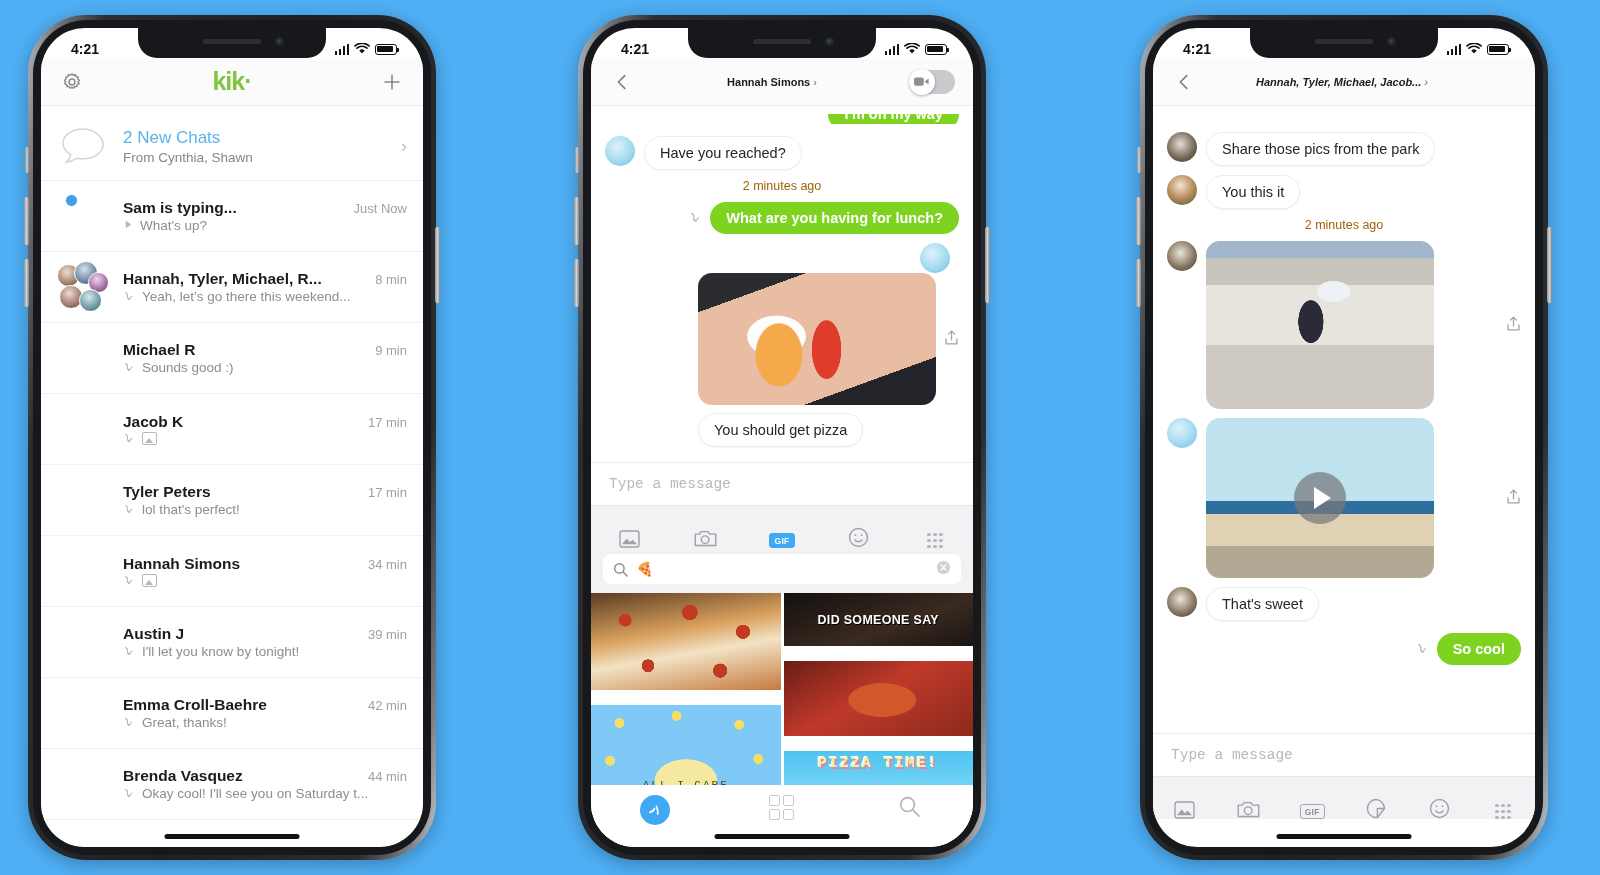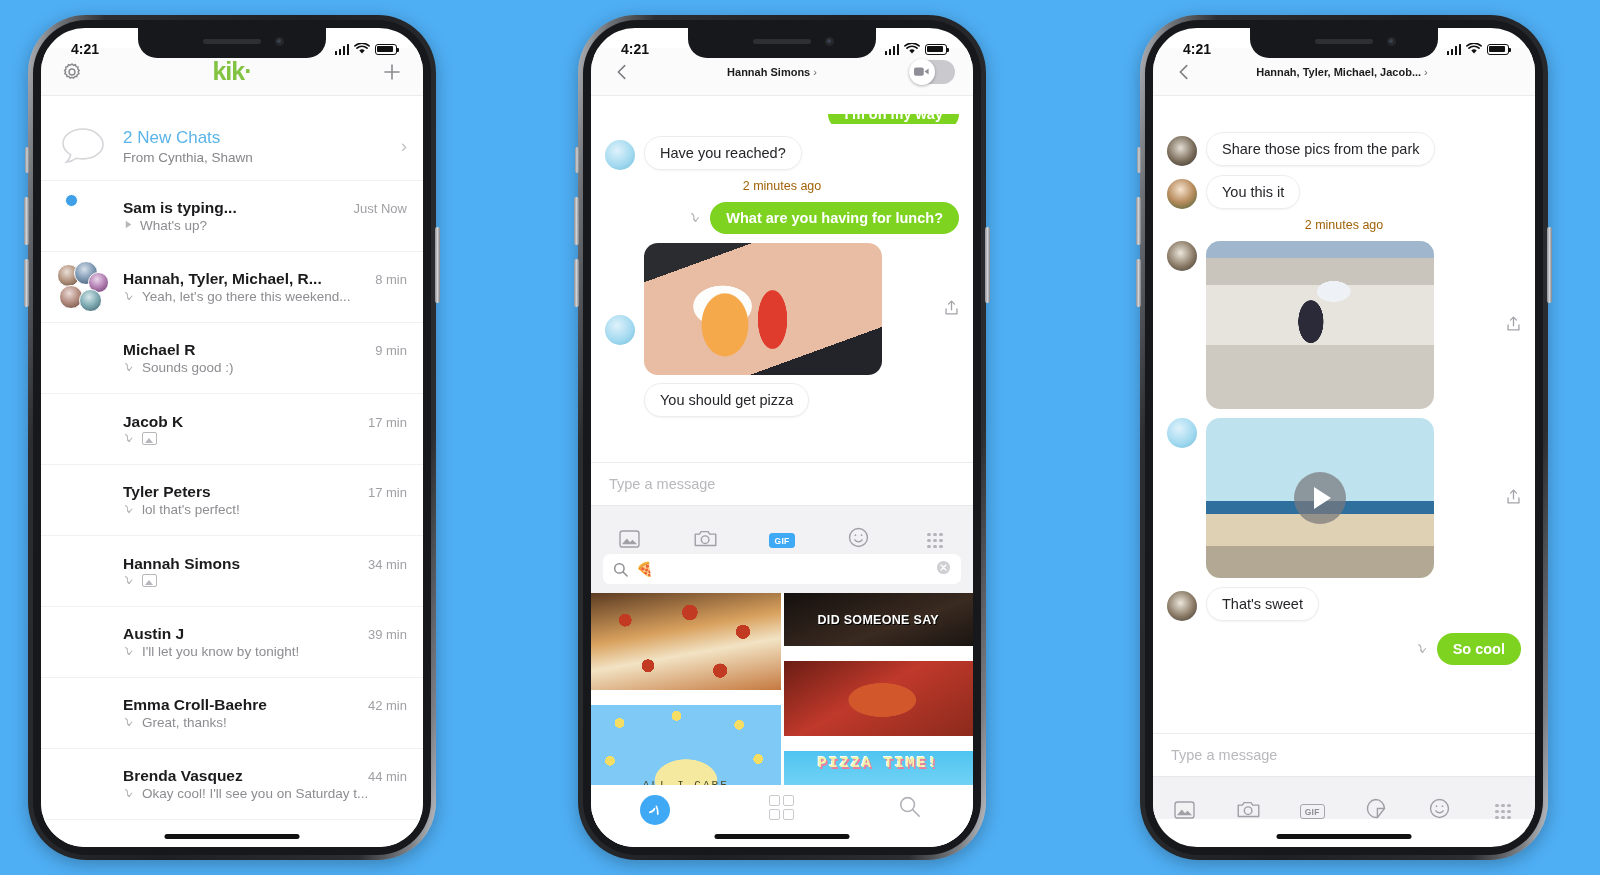--- a/index.html
+++ b/index.html
@@ -71,21 +71,21 @@
   .bars i:nth-child(1){height:4px}
   .bars i:nth-child(2){height:6px}
   .bars i:nth-child(3){height:8.5px}
   .bars i:nth-child(4){height:11px}
   .batt { width:22px; height:11px; border:1.4px solid #111; border-radius:3px; position:relative; padding:1.2px; }
   .batt::after{content:"";position:absolute;right:-3px;top:3.3px;width:1.8px;height:4px;background:#111;border-radius:0 1px 1px 0;}
   .batt i{display:block;height:100%;width:92%;background:#111;border-radius:1px;}
 
   
   .app-header {
-    position:absolute; top:20px; left:0; right:0; height:48px;
+    position:absolute; top:30px; left:0; right:0; height:48px;
     display:flex; align-items:center; justify-content:space-between;
     padding:0 18px; background:#fbfbfc;
     border-bottom:1px solid #ececee; z-index:20;
   }
   .kik-logo { font-size:25px; font-weight:bold; color:#82C341; letter-spacing:-1px; line-height:1; }
   .hdr-title { font-size:11px; color:#1c1c1e; font-weight:600; }
   .hdr-title .chev { color:#6a6a6e; font-weight:400; margin-left:3px; }
   .icon-btn { width:26px; height:26px; display:flex; align-items:center; justify-content:center; color:#8a8a8e; }
 
   
@@ -117,41 +117,41 @@
   .rcpt { color:#b6b6bb; font-size:11px; flex:none; }
   .mini-img { width:15px; height:13px; border:1.3px solid #b6b6bb; border-radius:2px; display:inline-block; position:relative; }
   .mini-img::after{content:"";position:absolute;left:2px;bottom:1.5px;width:0;height:0;border-left:4px solid transparent;border-right:4px solid transparent;border-bottom:5px solid #b6b6bb;}
 
   
   .cluster { width:52px; height:52px; position:relative; flex:none; margin-right:14px; }
   .cluster span { position:absolute; border-radius:50%; border:1.5px solid #fff; background-size:cover; background-position:center; }
 
   
   .convo { position:absolute; top:86px; left:0; right:0; bottom:0; background:#fff; overflow:hidden; }
-  .msgrow { display:flex; align-items:flex-end; padding:0 14px; margin-bottom:9px; }
+  .msgrow { display:flex; align-items:flex-start; padding:0 14px; margin-bottom:9px; }
   .msgrow.out { justify-content:flex-end; align-items:center; }
   .mav { width:30px; height:30px; border-radius:50%; flex:none; margin-right:9px; background-size:cover; background-position:center; }
   .bub-in {
     background:#fff; border:1px solid #ededef; border-radius:17px;
     padding:8px 15px; font-size:14.5px; color:#25252a;
     box-shadow:0 1px 2px rgba(0,0,0,.05); max-width:255px;
   }
   .bub-out {
     background:#7ED321; border-radius:17px; padding:8px 16px;
     font-size:14.5px; color:#fff; font-weight:600; max-width:260px;
   }
   .out-check { color:#b5b5ba; font-size:11px; margin-right:7px; }
   .ts { text-align:center; font-size:12.5px; color:#a16207; margin:7px 0 9px; }
 
   .media { border-radius:14px; overflow:hidden; position:relative; }
   .share-ico { color:#9a9aa0; font-size:15px; margin-left:auto; align-self:center; padding-left:8px; }
 
   
   .composer { position:absolute; left:0; right:0; background:#fff; border-top:1px solid #ececee; }
-  .typebox { padding:13px 18px; font-size:14.5px; color:#b8b8bd; }
+  .typebox { padding:13px 18px; font-size:14.5px; color:#b8b8bd;font-family:Liberation Mono, monospace; }
   .tools { display:flex; background:#f2f2f5; border-top:1px solid #e8e8ea; }
   .tool { flex:1; display:flex; align-items:flex-end; justify-content:center; height:42px; color:#9c9ca2; }
   .gifbox { border:1.4px solid #a6a6ac; border-radius:3px; font-size:8.5px; font-weight:bold; padding:1.5px 4px; color:#8e8e94; letter-spacing:.3px;}
   .gifbox.on { background:#3FA9F5; border-color:#3FA9F5; color:#fff; }
 
   
   .gifsearch { background:#f2f2f5; padding:6px 12px 9px; }
   .gifsearch-in {
     background:#fff; border-radius:7px; height:30px;
     display:flex; align-items:center; padding:0 10px; gap:8px; font-size:14px;
@@ -470,21 +470,21 @@
       <div class="msgrow out">
         <span class="out-check">
           <svg width="14" height="13" viewBox="0 0 16 15" fill="none" stroke="#b5b5ba" stroke-width="1.3" stroke-linecap="round">
             <path d="M3 3 q3 1 2.5 5 Q5 11 8 12"></path>
                 <path d="M5.5 9.5 L7.5 11.8 L11 7.5"></path>
           </svg>
         </span>
         <span class="bub-out">What are you having for lunch?</span>
       </div>
 
-      <div class="msgrow" style="align-items:center;">
+      <div class="msgrow" style="align-items:flex-end;flex-direction:column;">
         <span class="mav ph" style="background:radial-gradient(circle at 40% 35%,#dff2fb,#9fd8ef 60%,#6fb6d8);"></span>
         <span style="display:flex;flex-direction:column;flex:1;">
           <span style="display:flex;align-items:center;">
             <span class="media" style="width:238px;height:132px;
               background:
                 radial-gradient(ellipse 52px 70px at 34% 62%, #f6a94b 0 44%, rgba(0,0,0,0) 46%),
                 radial-gradient(ellipse 30px 60px at 54% 58%, #e03c2e 0 48%, rgba(0,0,0,0) 50%),
                 radial-gradient(ellipse 48px 34px at 33% 48%, #fdfdfb 0 60%, rgba(0,0,0,0) 62%),
                 linear-gradient(160deg,#2a2c30 0 18%, #e8bda4 18% 78%, #22242a 78%);">
             </span>
@@ -656,21 +656,21 @@
             </span>
       </span>
     </div>
 
     <div class="app-header">
       <span class="icon-btn">
         <svg width="22" height="22" viewBox="0 0 24 24" stroke="#7d7d82" stroke-width="1.7" fill="none" stroke-linecap="round" stroke-linejoin="round">
           <path d="M15 5 L8 12 l7 7"></path>
         </svg>
       </span>
-      <span class="hdr-title" style="margin-left:-10px;">
+      <span class="hdr-title" style="margin-left:-10px;font-style:italic;">
         <span>Hannah, Tyler, Michael, Jacob...</span><span class="chev">›</span>
       </span>
       <span style="width:20px"></span>
     </div>
 
     <div class="convo" style="top:90px;bottom:105px;">
       <div class="msgrow" style="margin-top:14px;border-radius:11px;">
         <span class="mav ph" style="background:radial-gradient(circle at 45% 40%,#e3ded4,#7b6d5b 55%,#2e2a26);"></span>
         <span class="bub-in">Share those pics from the park</span>
       </div>

